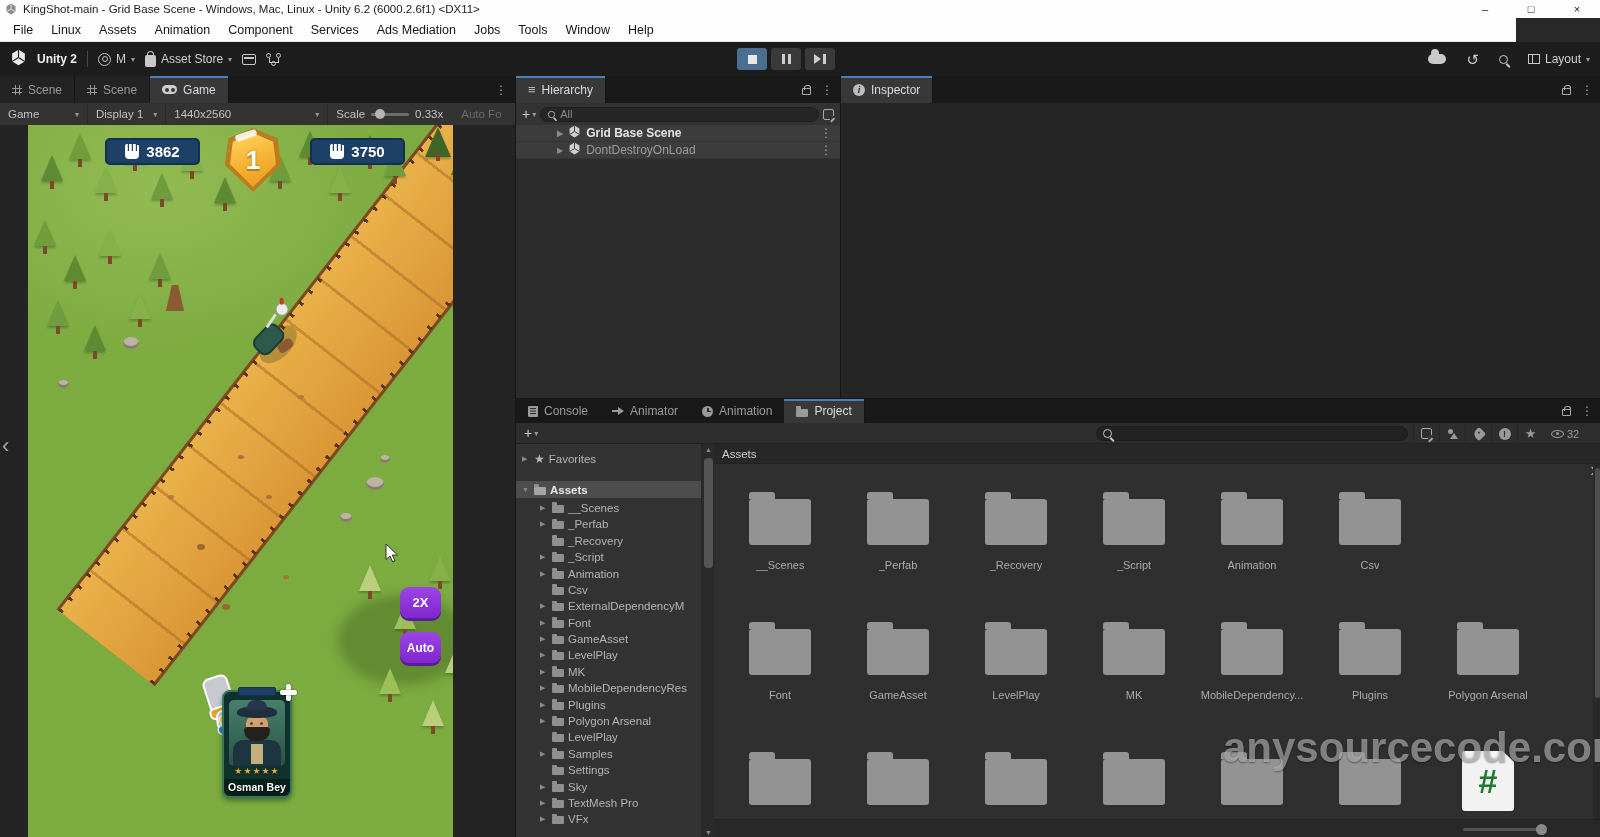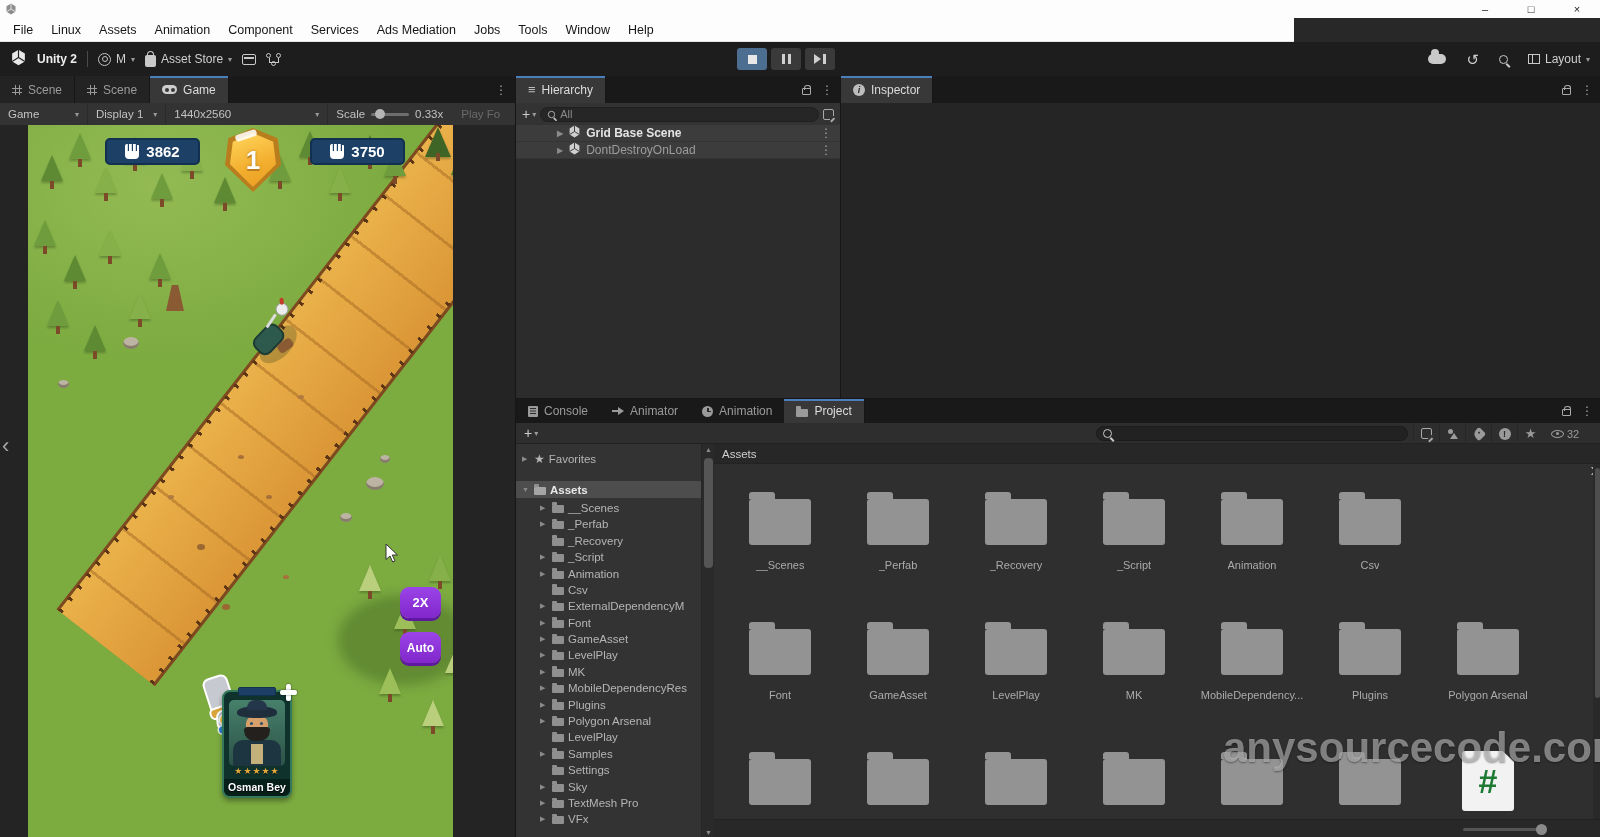--- a/index.html
+++ b/index.html
@@ -8,21 +8,21 @@
   #app { position:relative; width:1600px; height:837px; background:#282828; }
 
   
   .titlebar { position:absolute; left:0; top:0; width:1600px; height:18px; background:#fdfdfd;
               display:flex; align-items:center; font-size:11.5px; color:#1c1c1c; }
   .win-icon { margin:0 6px 0 5px; display:inline-flex; }
   .win-controls { position:absolute; right:0; top:0; height:18px; display:flex; }
   .win-btn { width:46px; height:18px; display:flex; align-items:center; justify-content:center;
              font-size:11px; color:#222; background:transparent; border:none; cursor:default; }
   
-  .menubar { position:absolute; left:0; top:18px; width:1294px; height:24px; background:#fdfdfd;
+  .menubar { position:absolute; left:0; top:18px; width:1516px; height:24px; background:#fdfdfd;
              display:flex; align-items:center; padding-left:4px; border-bottom:1px solid #e3e3e3; }
   .menu-item { background:none; border:none; font-family:inherit; font-size:12.5px; color:#161616;
                padding:0 9px; height:24px; }
 
   
   .toolbar { position:absolute; left:0; top:42px; width:1600px; height:34px; background:#1d1d1d;
              display:flex; align-items:center; color:#d4d4d4; font-size:12px; }
   .tb-left { display:flex; align-items:center; gap:10px; padding-left:10px; }
   .brand { font-weight:bold; color:#eee; }
   .tb-divider { width:1px; height:16px; background:#4a4a4a; }
@@ -320,20 +320,21 @@
 <div id="app">
 
   <div class="titlebar">
     <span class="win-icon">
       <svg width="12" height="12" viewBox="0 0 24 24">
           <polygon points="12,1 21,6.5 21,17.5 12,23 3,17.5 3,6.5" fill="#8d8d8d"></polygon>
           <polyline points="12,1 12,12 3,17.5" fill="none" stroke="#fdfdfd" stroke-width="1.5"></polyline>
           <polyline points="12,12 21,17.5" fill="none" stroke="#fdfdfd" stroke-width="1.5"></polyline>
         </svg>
     </span>
+    <span class="win-title">KingShot-main - Grid Base Scene - Windows, Mac, Linux - Unity 6.2 (6000.2.6f1) &lt;DX11&gt;</span>
     <span class="win-controls">
       <button class="win-btn">
           <span>–</span>
         </button>
       <button class="win-btn">
           <span>□</span>
         </button>
       <button class="win-btn">
           <span>×</span>
         </button>
@@ -463,21 +464,21 @@
         <span>1440x2560</span>
         <span class="caret" style="margin-left:auto;">▾</span>
       </div>
       <div class="gt-seg" style="border-right:none;">
         <span>Scale</span>
         <span class="slider-track">
             <span class="slider-knob"></span>
           </span>
         <span>0.33x</span>
       </div>
-      <span class="play-focused">Play Fo</span>
+      <span class="play-focused">Auto Fo</span>
     </div>
 
     <div class="viewport-wrap">
       <span class="edge-chevron" style="left:2px; top:310px;">‹</span>
 
       <div class="gameview">
         <div class="grass-light"></div>
         <div class="road"></div>
         <div class="pebbles"></div>
 

